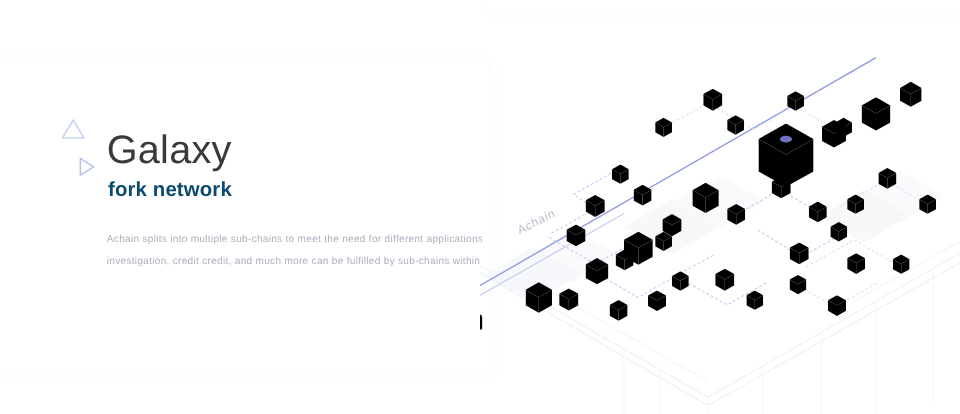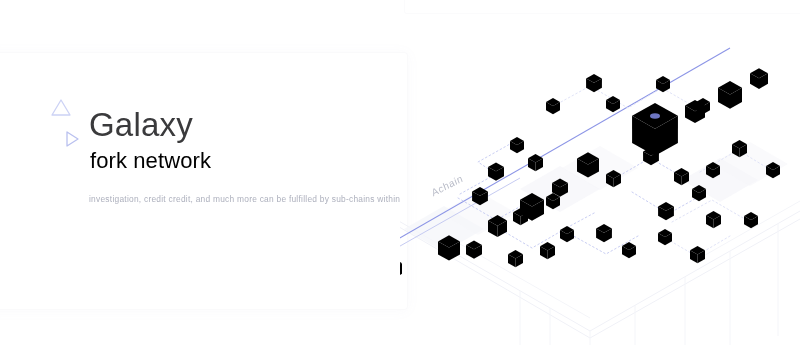--- a/index.html
+++ b/index.html
@@ -36,22 +36,22 @@
 
   
   .title{
     position:absolute; left:89px; top:106px;
     font-size:33px; font-weight:400; letter-spacing:.2px;
     color:#3a3a3c; line-height:1.15;
     font-family:"Liberation Sans", sans-serif;
   }
   .subtitle{
     position:absolute; left:90px; top:148px;
-    font-size:22px; font-weight:400; letter-spacing:.1px;
-    color:#000000;
+    font-size:17px; font-weight:700; letter-spacing:.1px;
+    color:#0c4a6e;
   }
   .desc{
     position:absolute; left:89px; top:190px; width:312px;
     font-size:8.4px; line-height:2.15; letter-spacing:.25px;
     color:#adb0bd;
   }
   .desc span{ display:block; white-space:nowrap; }
 
   
   .illo{ position:absolute; left:400px; top:46px; width:400px; height:299px; }
@@ -82,20 +82,21 @@
   <div class="tri tri-right">
     <svg width="16" height="18" viewBox="0 0 16 18">
       <path d="M3 2 L14 9 L3 16 Z" fill="none" stroke="#b9c0ef" stroke-width="1.3" stroke-linejoin="round"></path>
     </svg>
   </div>
 
   <div class="title">Galaxy</div>
   <div class="subtitle">fork network</div>
 
   <div class="desc">
+    <span>Achain splits into multiple sub-chains to meet the need for different applications</span>
     <span>investigation, credit credit, and much more can be fulfilled by sub-chains within</span>
   </div>
 
   <div class="illo">
     <svg viewBox="0 0 400 299" xmlns="http://www.w3.org/2000/svg">
       <defs>
 
         <symbol id="cube" viewBox="0 0 20 24">
           <path d="M10 0 L20 5.6 L10 11.2 L0 5.6 Z" class="ct"></path>
           <path d="M0 5.6 L10 11.2 L10 23 L0 17.4 Z" class="cl"></path>

